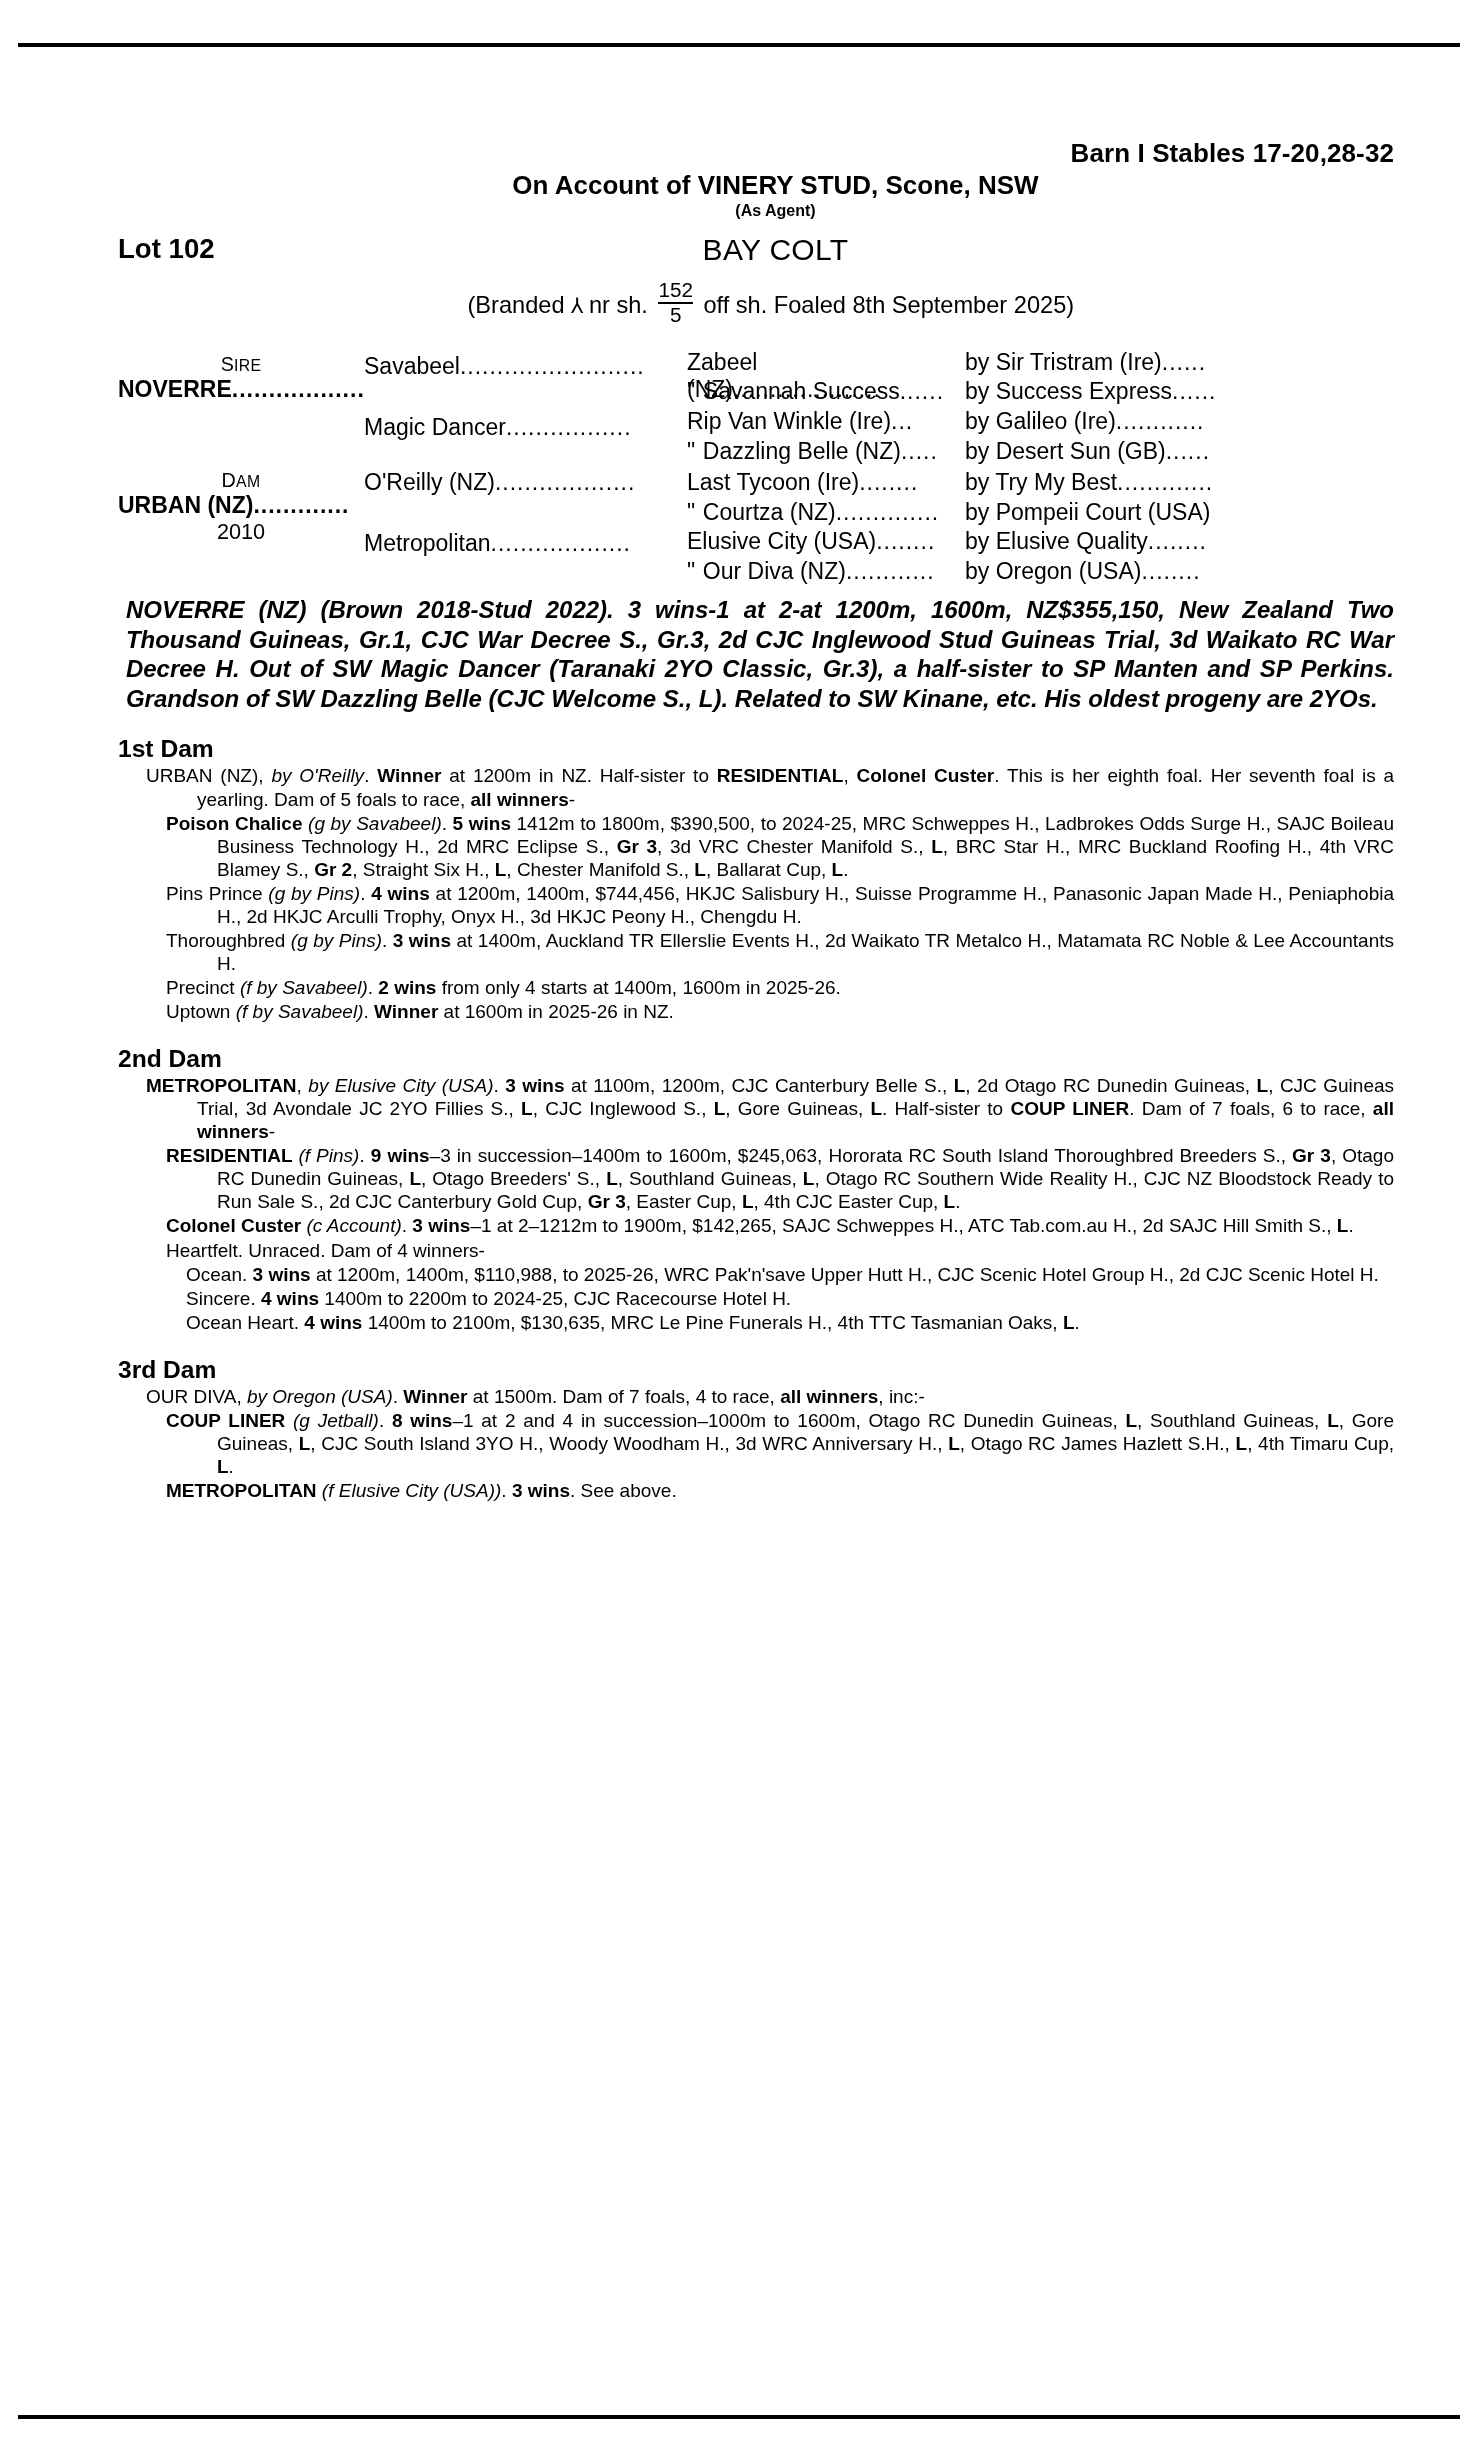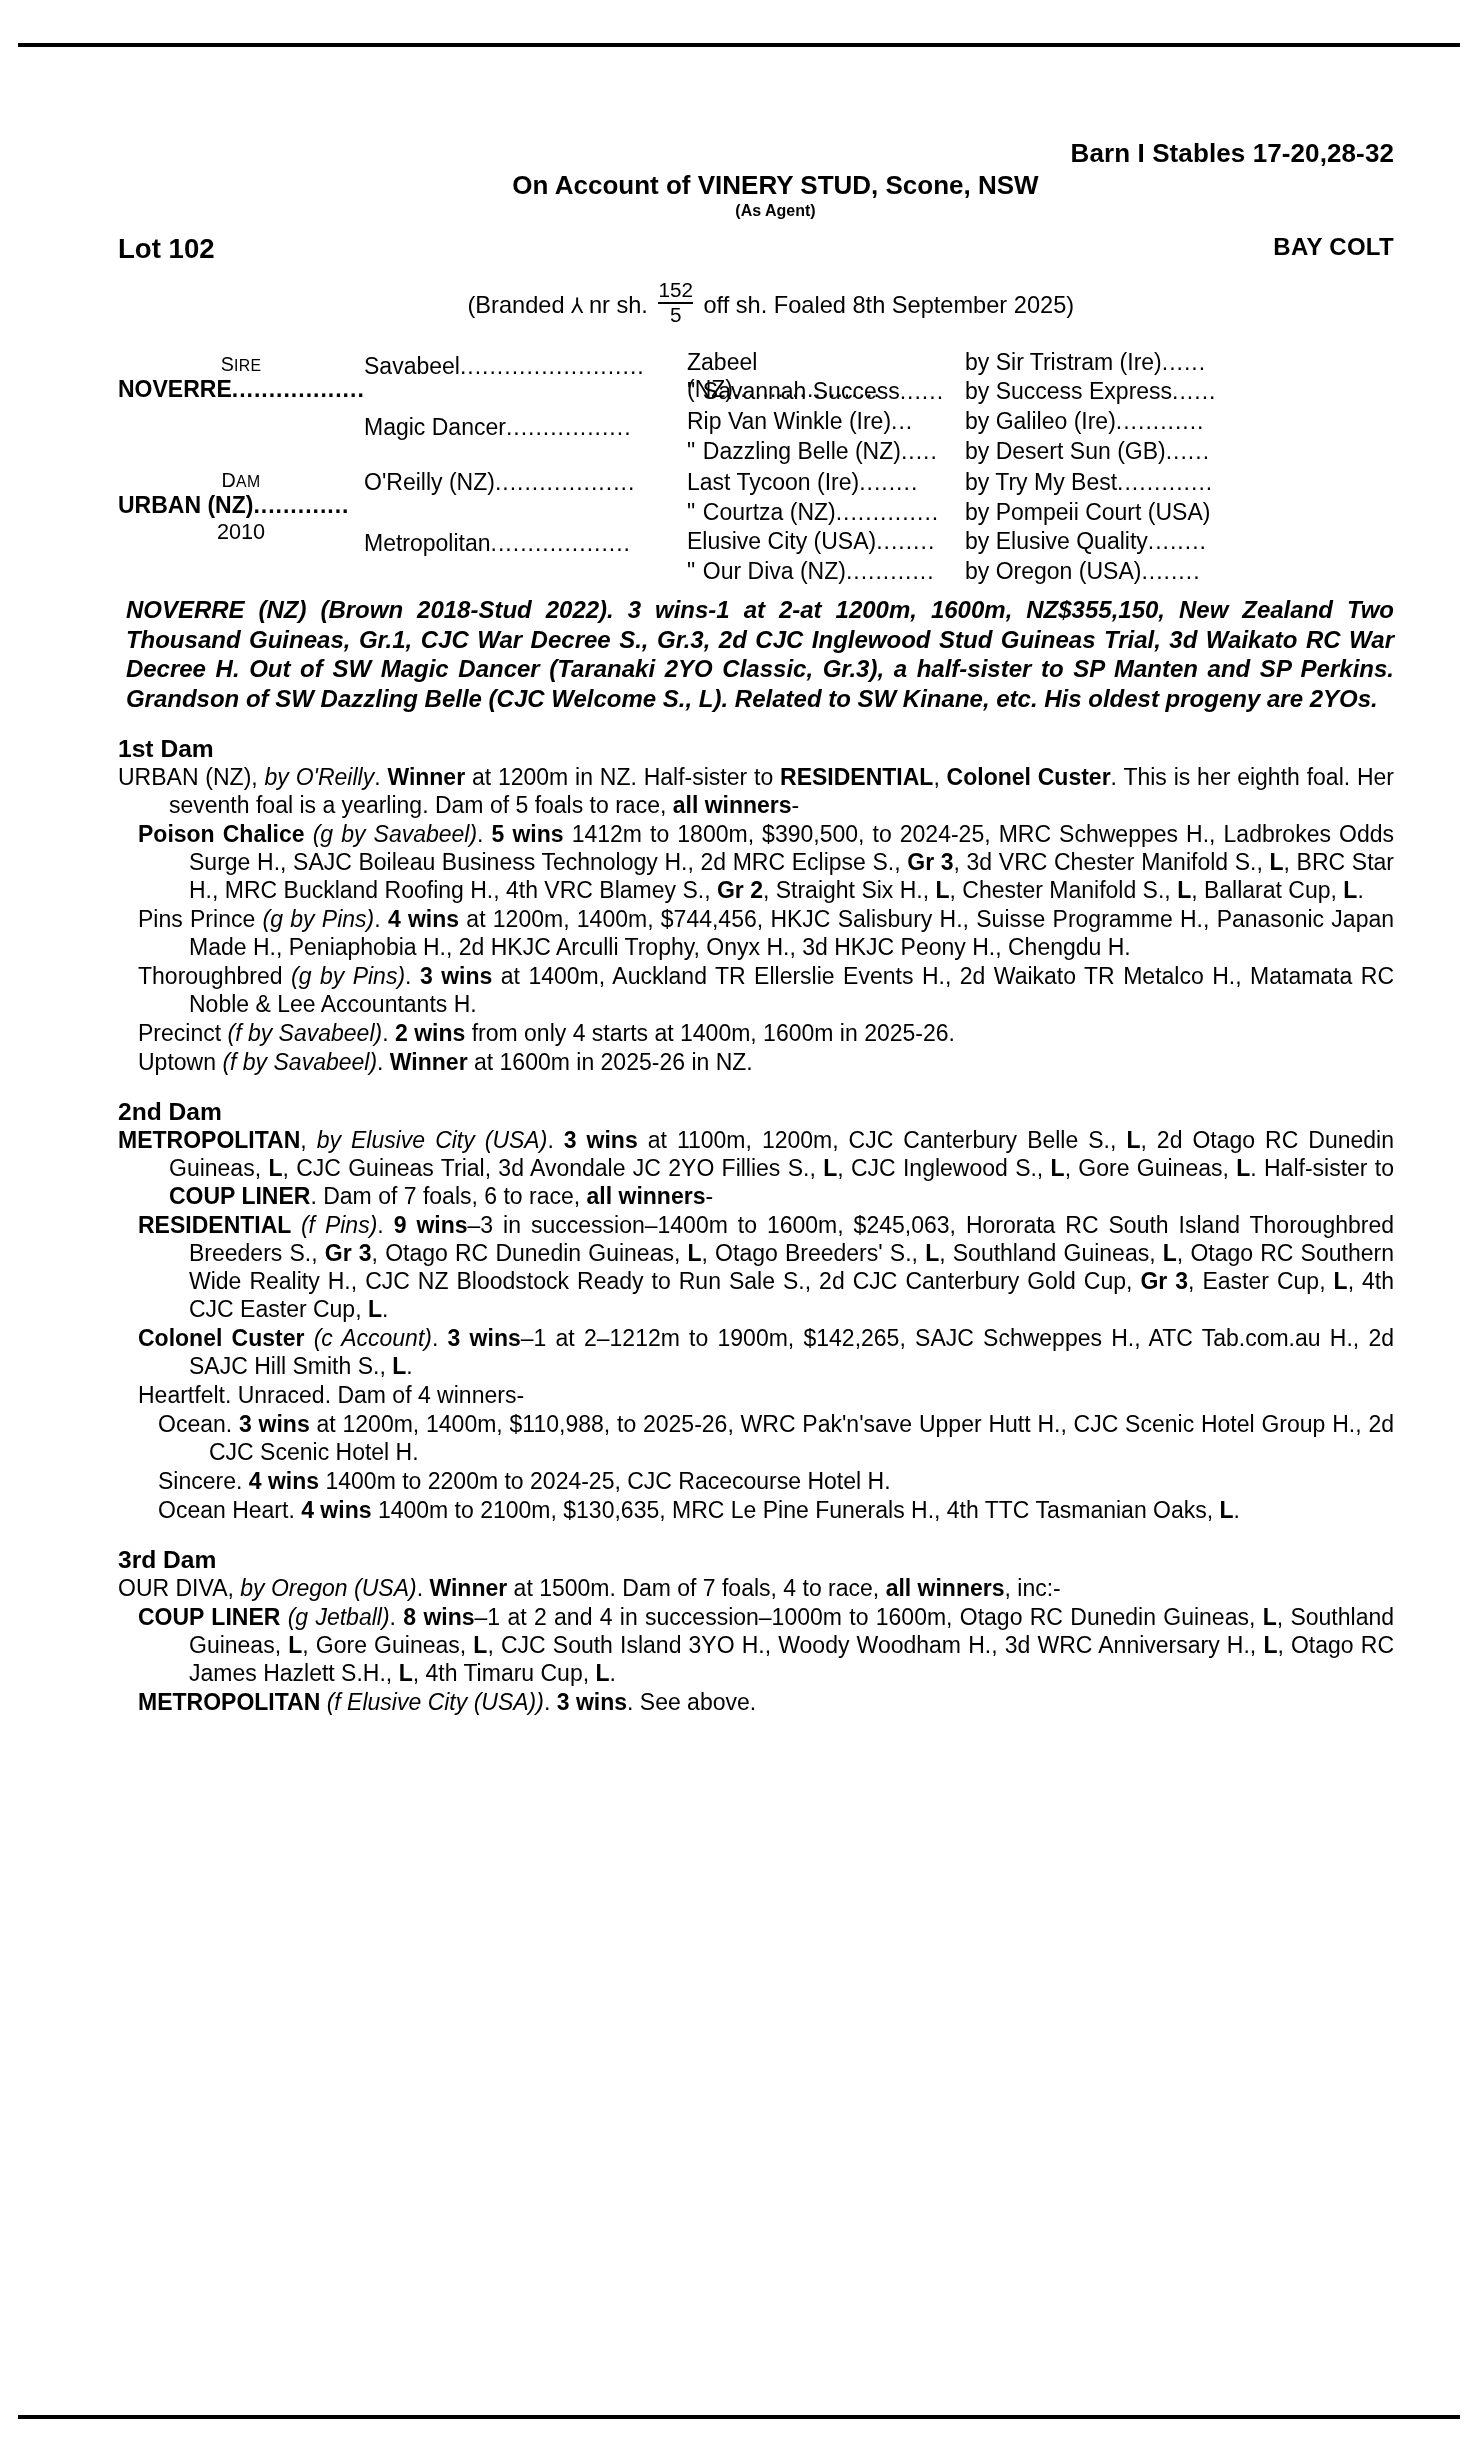--- a/index.html
+++ b/index.html
@@ -68,23 +68,23 @@
     margin-top: 11.8px;
   }
   .lotno {
     position: absolute;
     left: 0;
     top: 0;
     font-weight: bold;
     font-size: 27.6px;
   }
   .sextitle {
-    text-align: right;
-    font-weight: bold;
-    font-size: 24px;
+    text-align: center;
+    font-weight: normal;
+    font-size: 30px;
     letter-spacing: 0.3px;
     padding-left: 39px;
   }
   .brandline {
     text-align: center;
     font-size: 23.6px;
     padding-left: 29.6px;
     margin-top: 5.9px;
     white-space: nowrap;
   }
@@ -161,27 +161,28 @@
   }
 
   
   .damhead {
     font-weight: bold;
     font-size: 24.6px;
     margin-top: 21.7px;
     margin-bottom: 1px;
   }
   .entry {
-    font-size: 23px;
+    font-size: 19px;
     line-height: 1.215;
     text-indent: -51px;
     padding-left: 51px;
     margin-top: 1px;
     text-align: justify;
     text-align-last: left;
+    margin-left: 28px;
   }
   .entry.lvl0 { padding-left: 51px; text-indent: -51px; }
   .entry.lvl1 { padding-left: 71px; text-indent: -51px; }
   .entry.lvl2 { padding-left: 91px; text-indent: -51px; }
   b { font-weight: bold; }
   i { font-style: italic; }
 </style>
 </head>
 <body>
 

